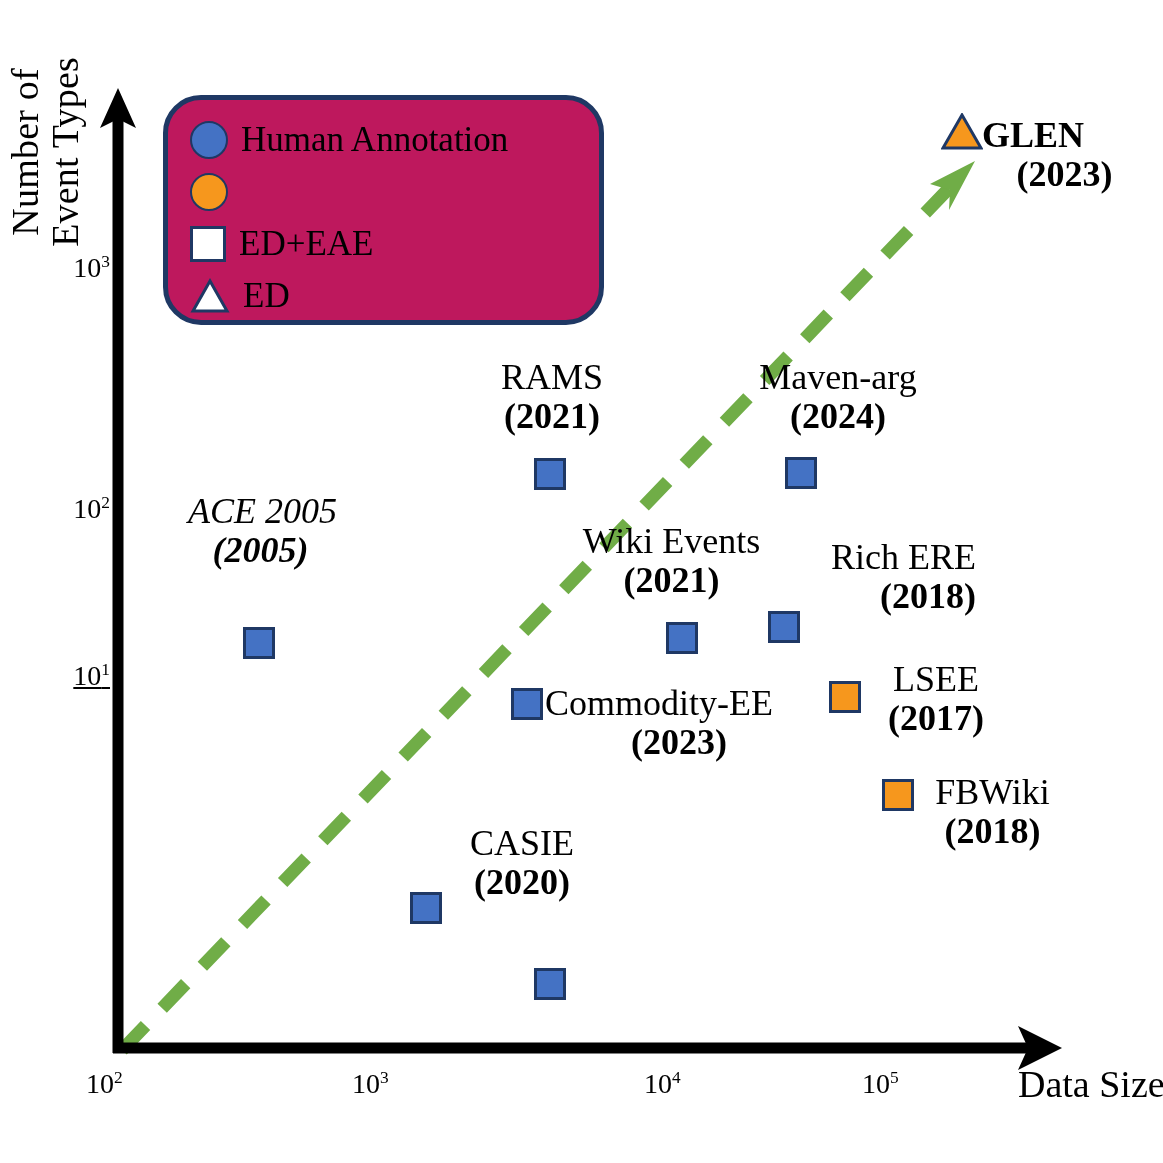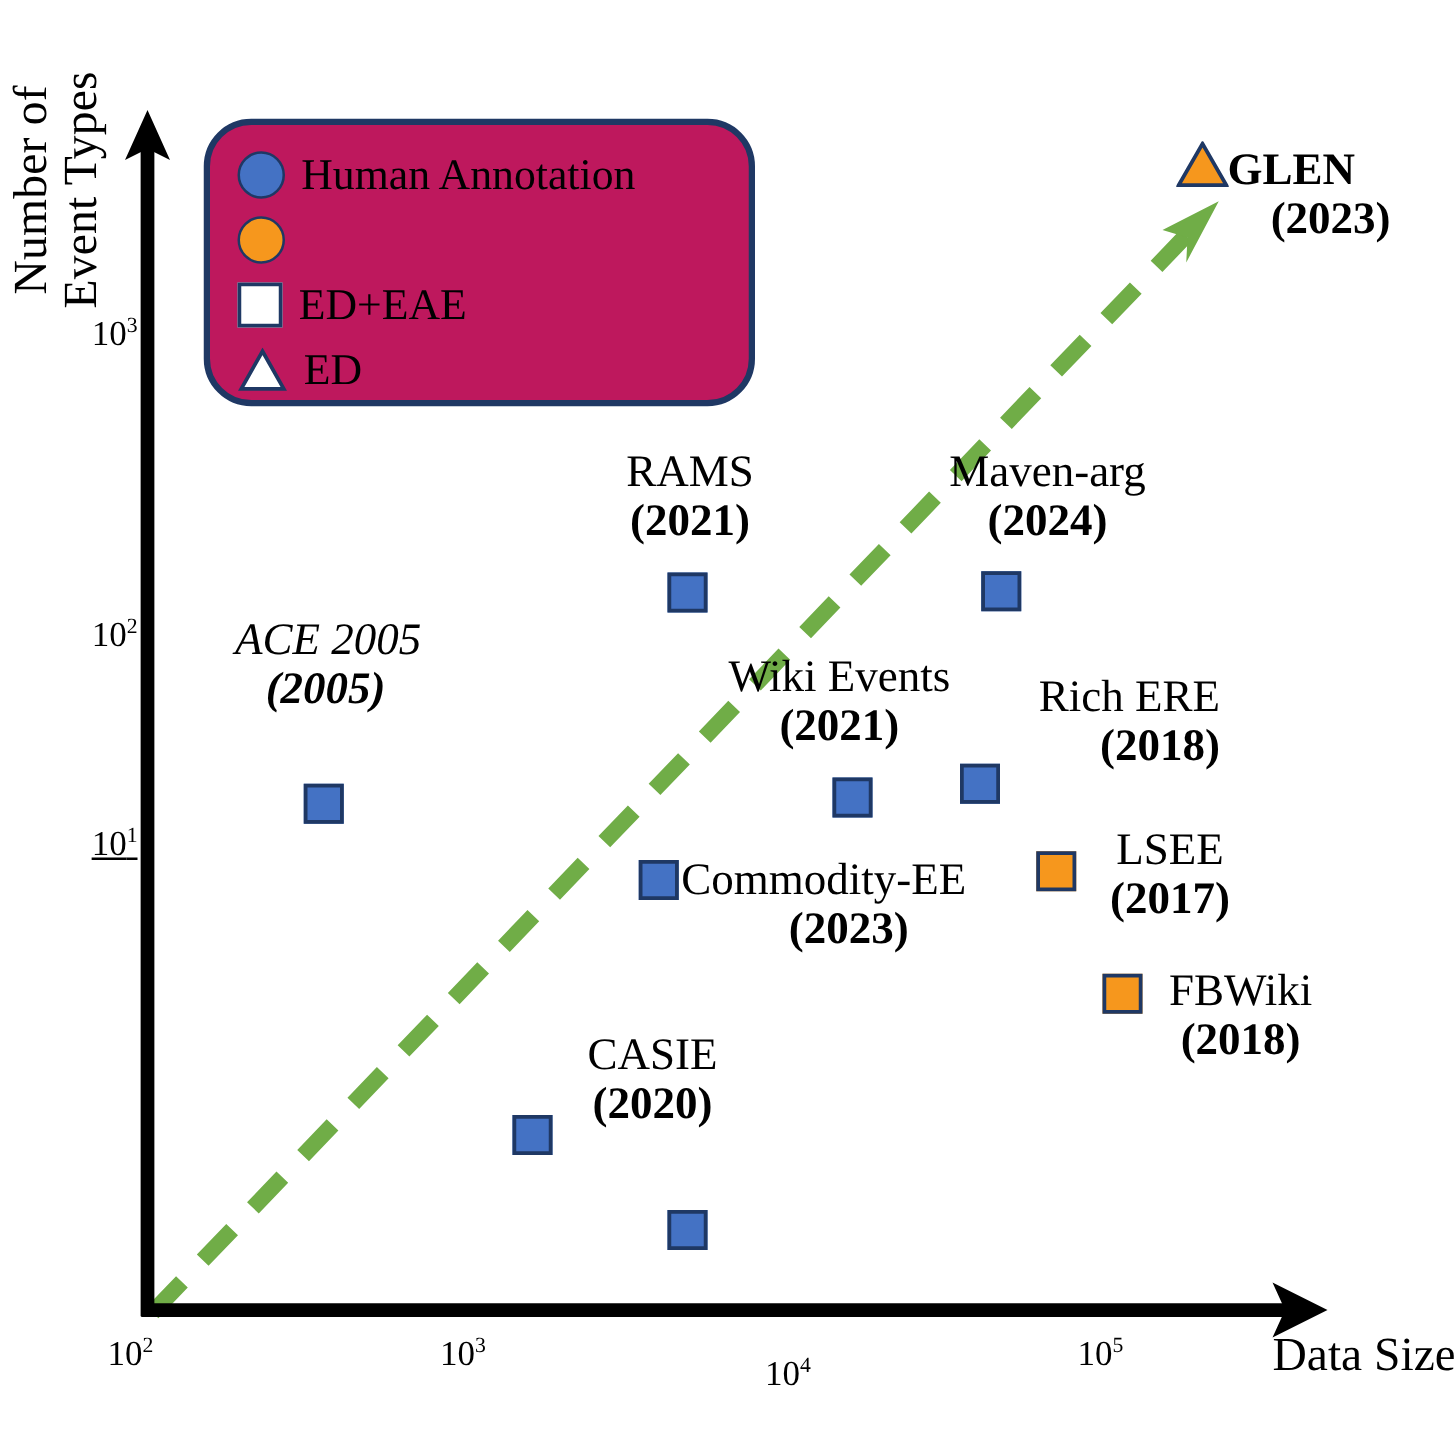--- a/index.html
+++ b/index.html
@@ -94,21 +94,21 @@
   <div class="tick ytick" style="left:42px; top:660px; width:68px;text-decoration:underline;">
     <span>10</span><sup>1</sup>
   </div>
 
   <div class="tick" style="left:86px; top:1068px;">
     <span>10</span><sup>2</sup>
   </div>
   <div class="tick" style="left:352px; top:1068px;">
     <span>10</span><sup>3</sup>
   </div>
-  <div class="tick" style="left:612px; top:1068px;margin-top:16px;">
+  <div class="tick" style="left:644px; top:1068px;">
     <span>10</span><sup>4</sup>
   </div>
   <div class="tick" style="left:862px; top:1068px;">
     <span>10</span><sup>5</sup>
   </div>
 
   <div id="legend">
 
     <div class="leg-row">
       <span class="dot" style="background:#4472C4;"></span>

